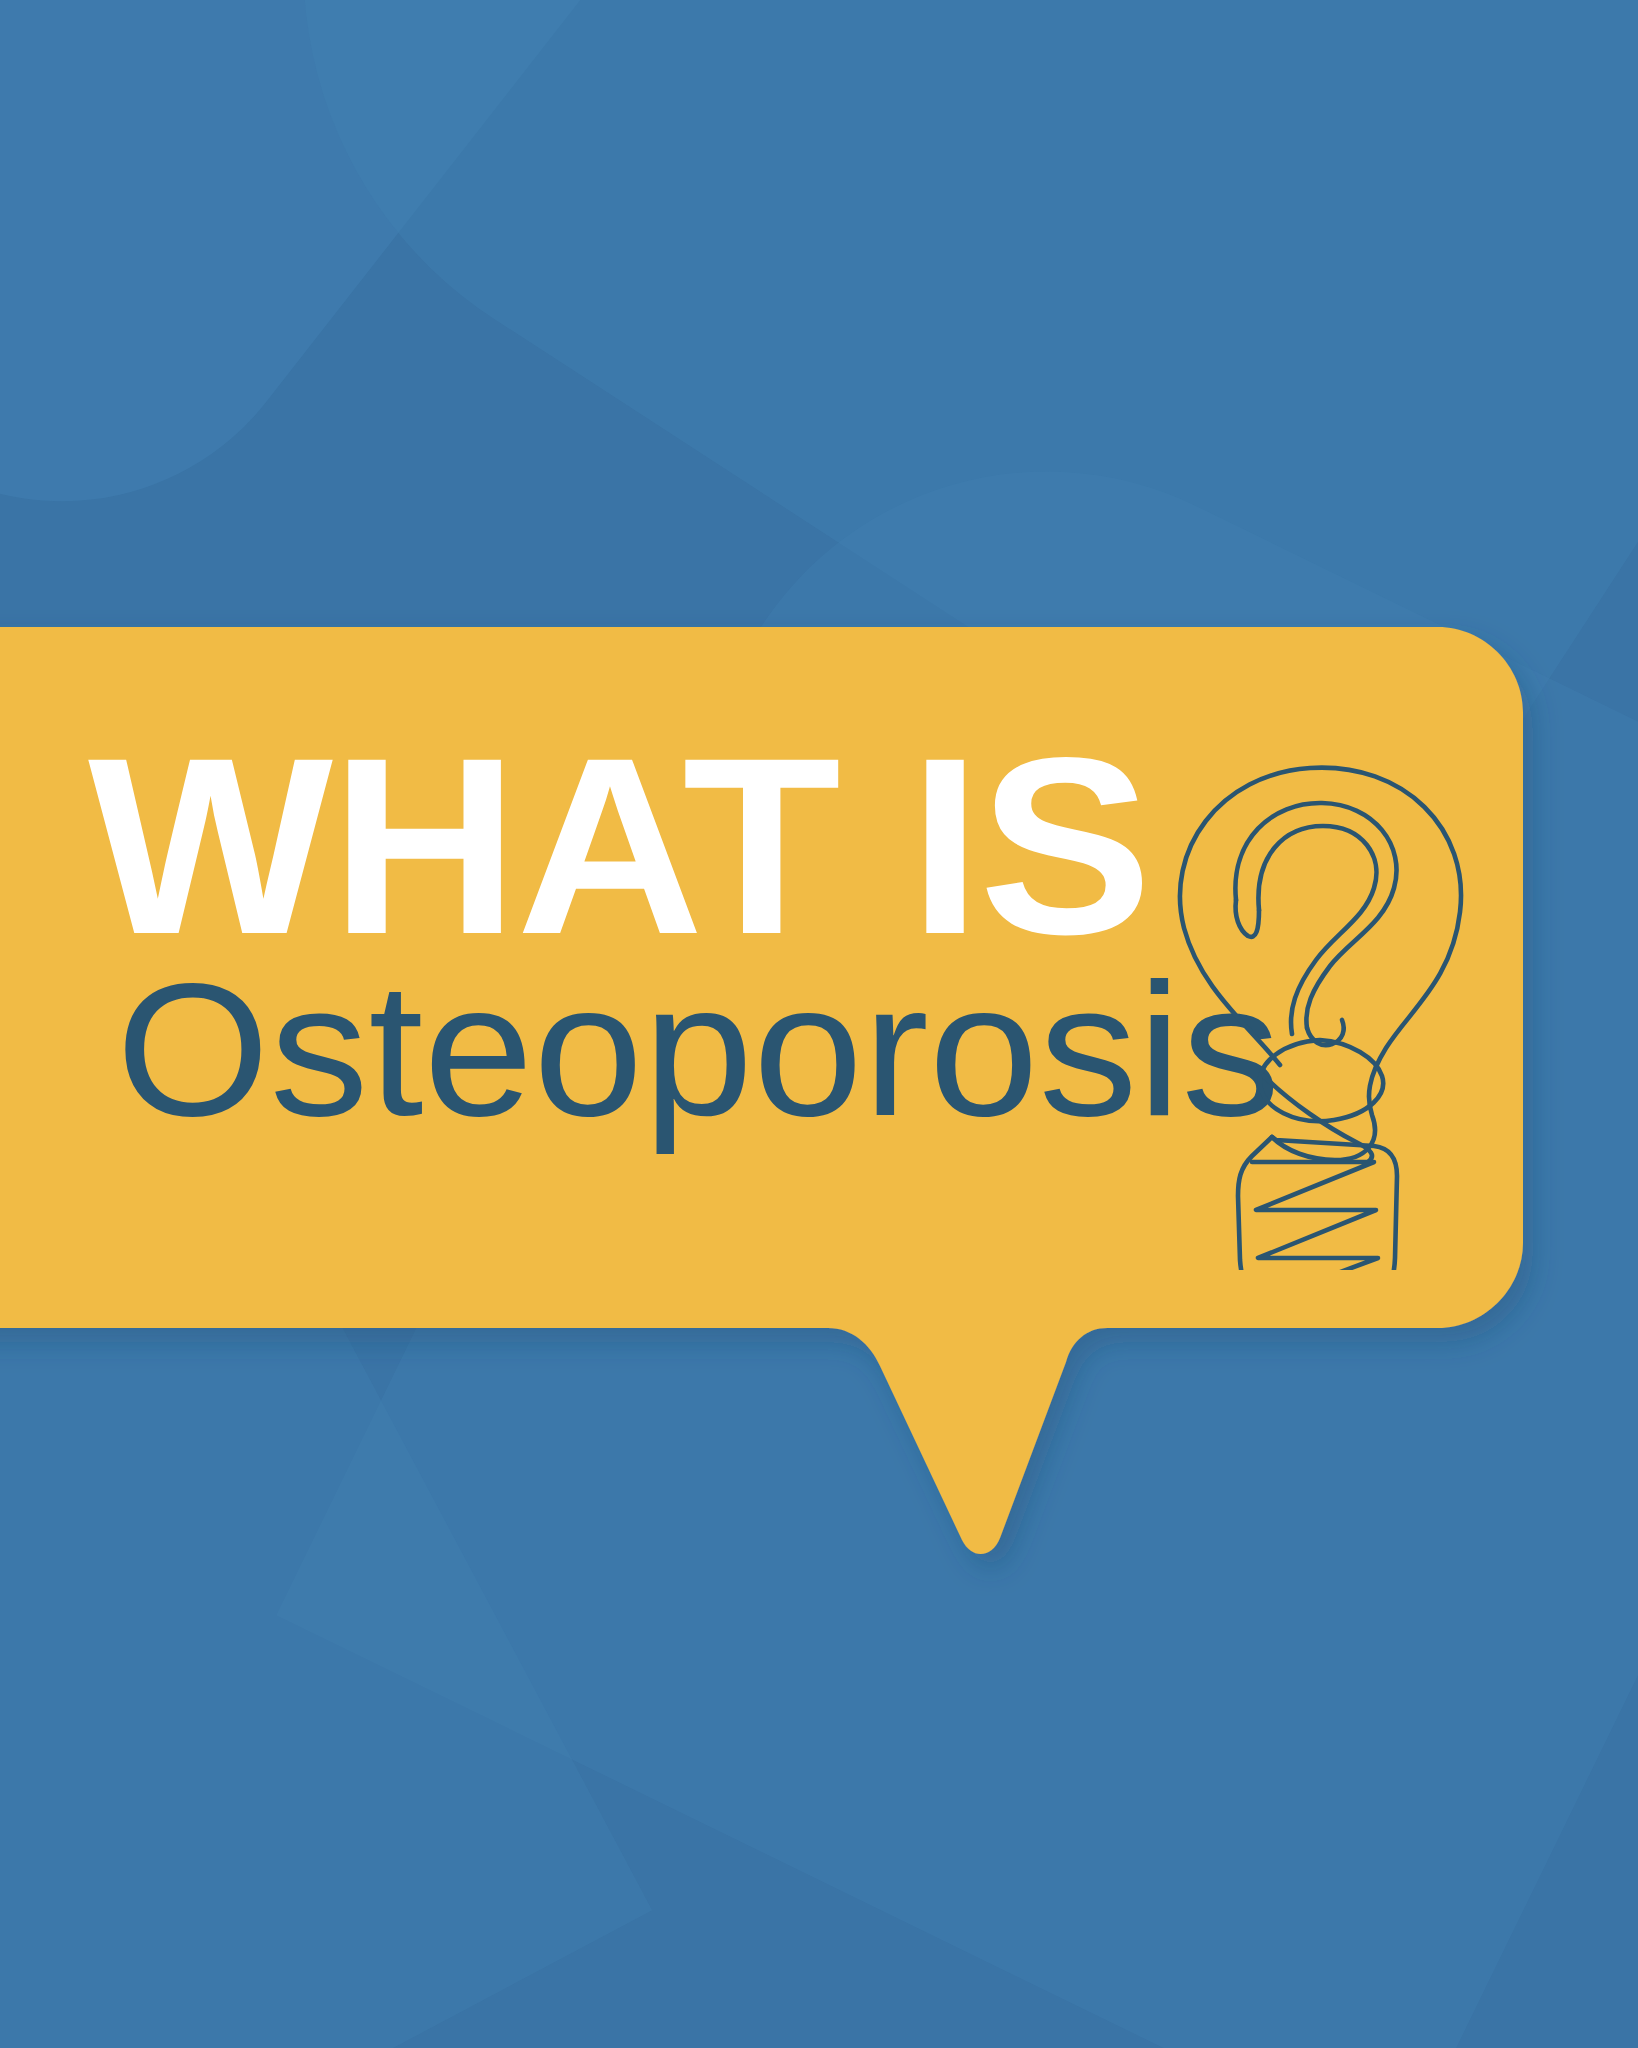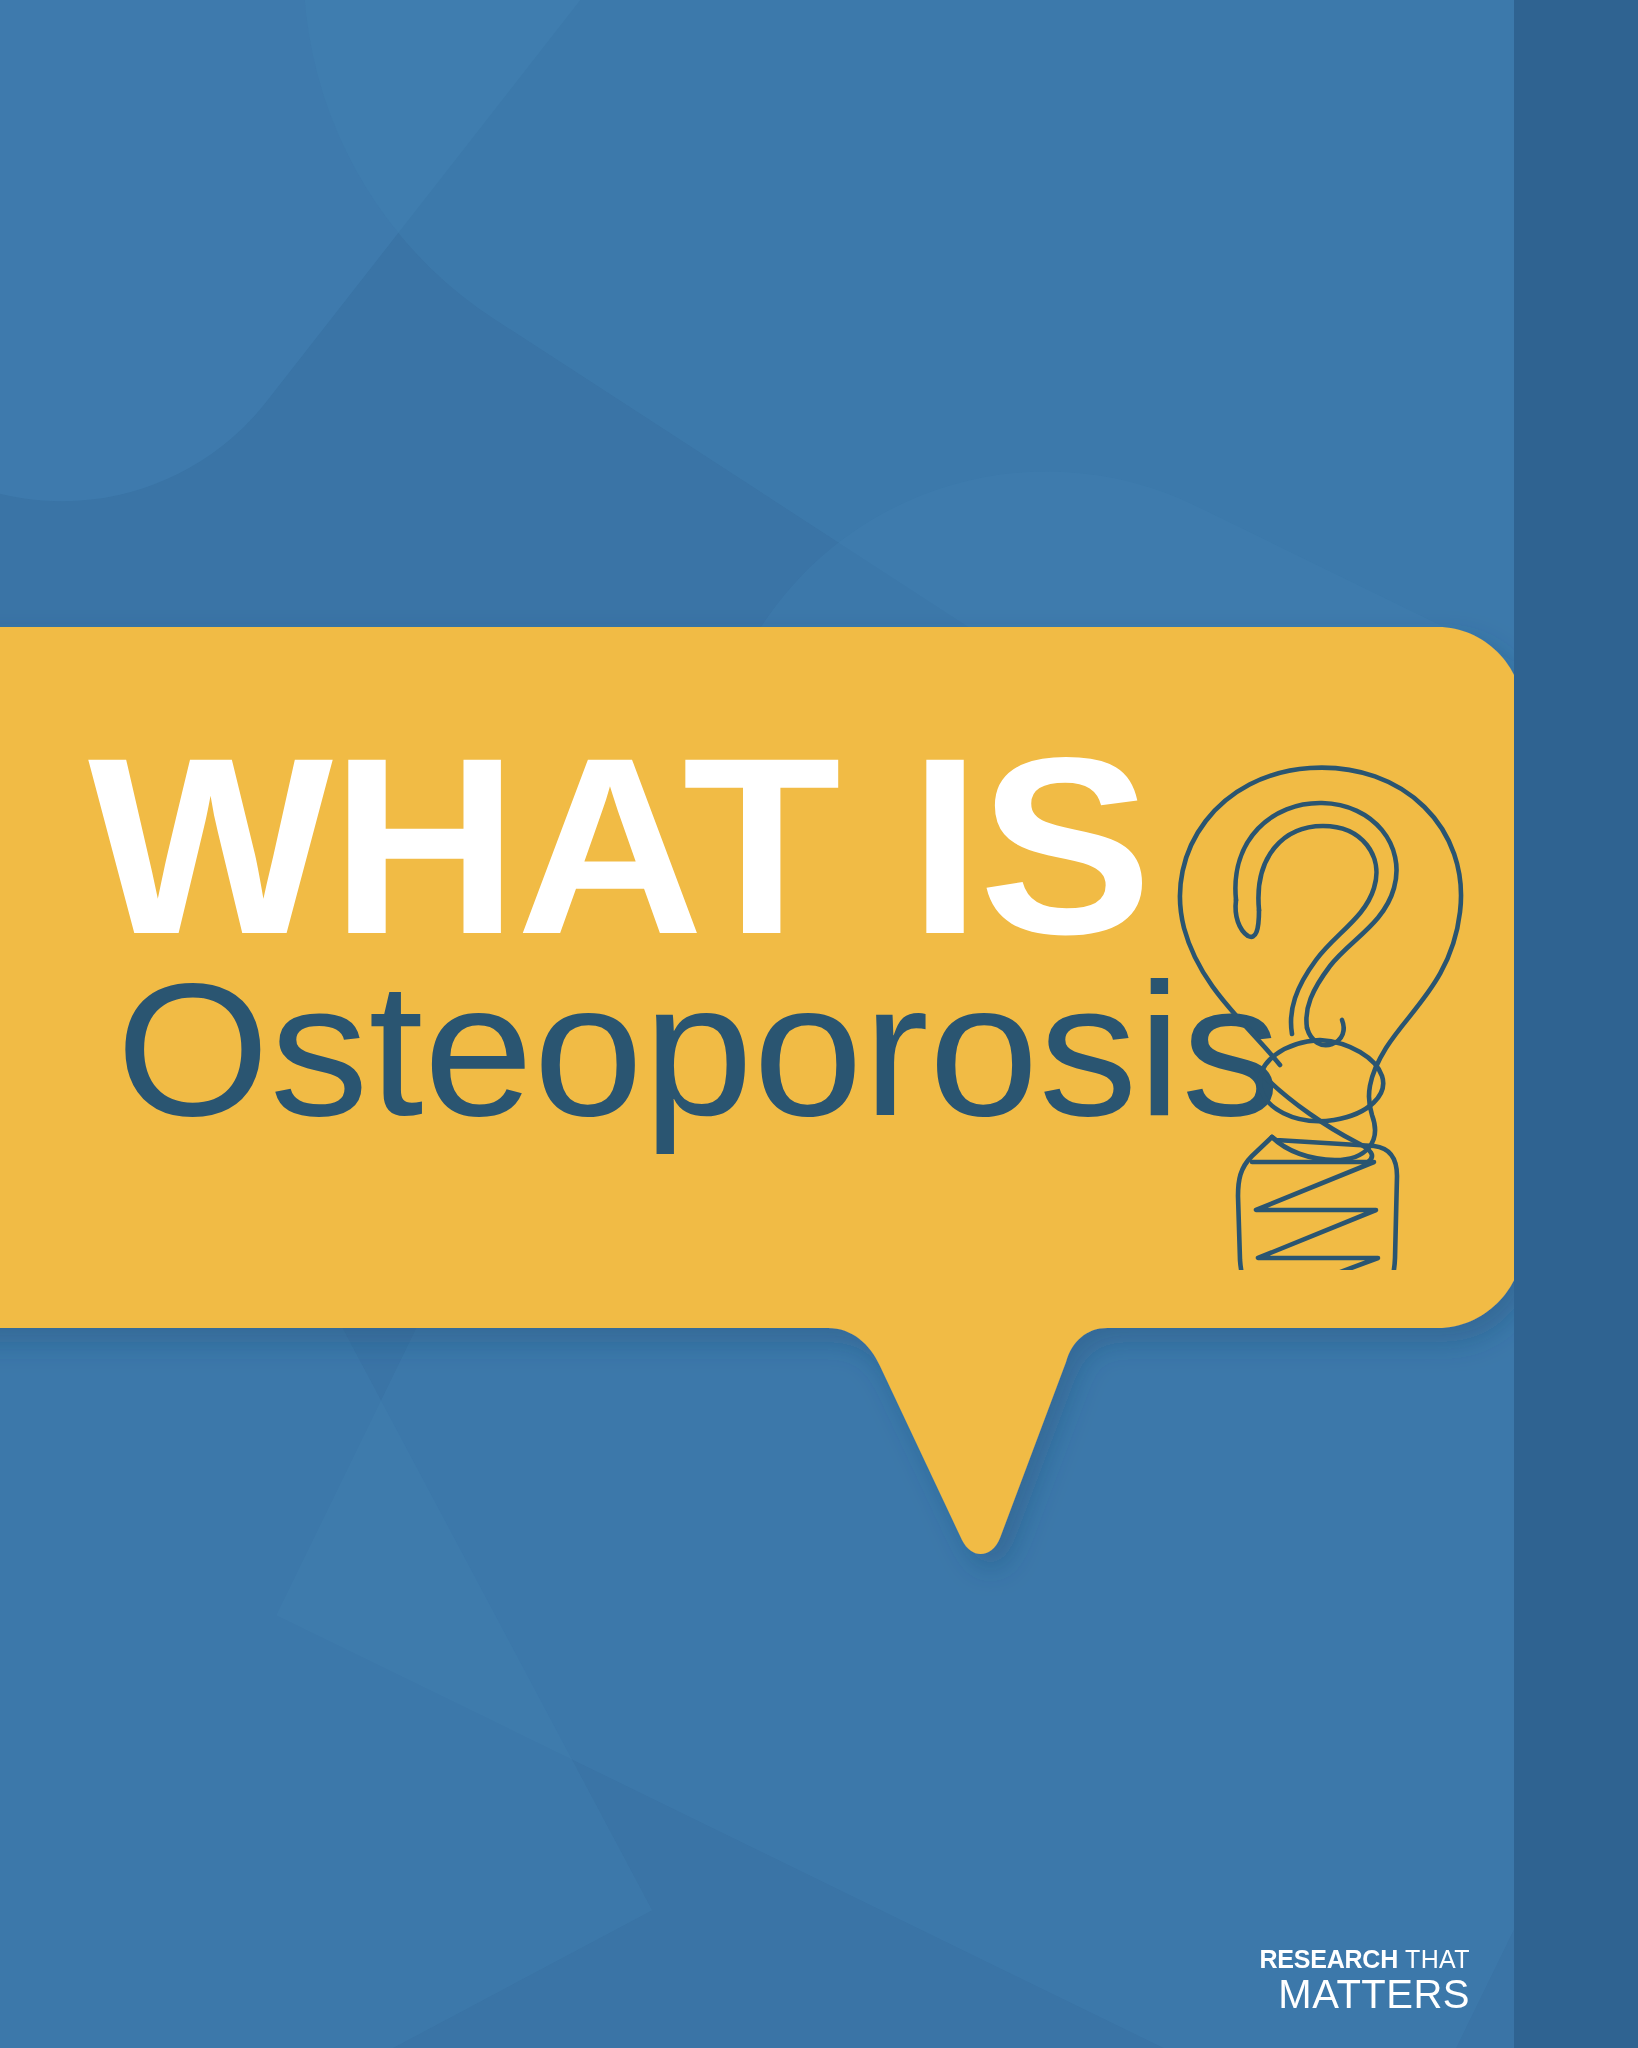--- a/index.html
+++ b/index.html
@@ -2,21 +2,21 @@
 <html><head>
 <meta charset="utf-8">
 <style>
   html, body {
     margin: 0;
     padding: 0;
     background: #2f6391;
   }
   #poster {
     position: relative;
-    width: 1514px;
+    width: 1638px;
     height: 2048px;
     overflow: hidden;
     background: #3a74a6;
     font-family: "Liberation Sans", sans-serif;
     -webkit-font-smoothing: antialiased;
   }
 
   
   .bg-layer {
     position: absolute;
@@ -241,20 +241,14 @@
                  L 214 472
                  L 96 520
                  L 216 520
                  L 98 568
                  L 218 568
                  L 100 612"></path>
       </g>
     </svg>
   </div>
 
-  <div class="logo">
-    <span class="logo-line1">
-      <span class="lg-bold">RESEARCH</span><span class="lg-light"> THAT</span>
-    </span>
-    <span class="logo-line2">MATTERS</span>
-  </div>
 
 </div>
 
 </body></html>

